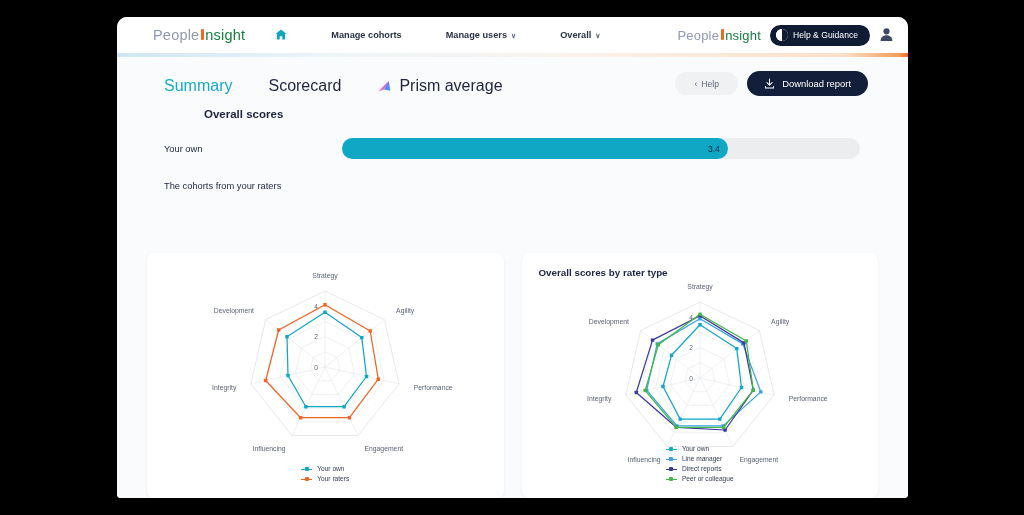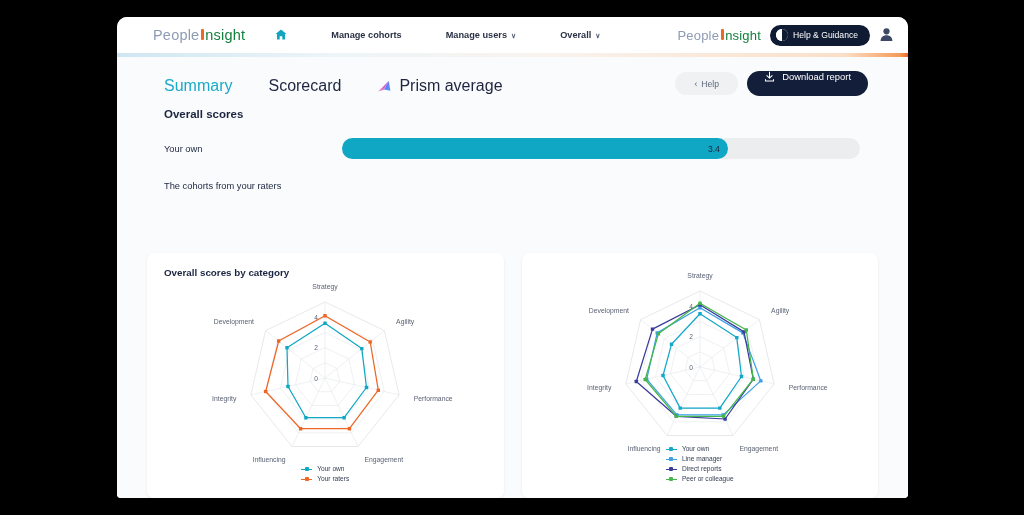--- a/index.html
+++ b/index.html
@@ -99,29 +99,30 @@
   }
   .btn-back {
     background: #f0f1f3; color: #5d6679;
     border-radius: 999px; height: 23px; min-width: 63px;
     display: flex; align-items: center; justify-content: center; gap: 4px;
     font-size: 8.6px; cursor: pointer;
   }
   .btn-download {
     background: #131f3a; color: #ffffff;
     border-radius: 999px; height: 25px;
-    display: flex; gap: 7px;
+    display: flex; align-items: center; gap: 7px;
     padding: 0 17px; font-size: 9.4px; cursor: pointer;
     white-space: nowrap;
   }
   .dl-ic { width: 11px; height: 11px; display: block; }
 
   .section-title {
     font-size: 11.5px; font-weight: 700; color: #1b2440;
     padding: 13px 12px 0 47px;
+    margin-left: 40px;
   }
 
   
   .bars { padding: 12px 0 0 0; }
   .bar-row {
     display: flex; align-items: center; height: 33px;
     padding-left: 47px; margin-bottom: 4px;
   }
   .bar-label { font-size: 9.3px; color: #222b45; width: 178px; flex: 0 0 178px; }
   .bar-track {
@@ -279,21 +280,20 @@
         </div>
       </div>
       <div class="bar-row">
         <div class="bar-label">The cohorts from your raters</div>
       </div>
     </div>
 
     <div class="cards">
 
       <div class="card">
-        <div class="card-title">Overall scores by category</div>
         <svg class="chart-svg" id="radar0" width="330" height="205" viewBox="0 0 330 205">
             <polygon points="165.0,84.8 176.9,90.5 179.8,103.4 171.6,113.7 158.4,113.7 150.2,103.4 153.1,90.5" fill="none" stroke="#e3e5e9" stroke-width="0.6"></polygon>
             <polygon points="165.0,69.6 188.8,81.0 194.6,106.8 178.2,127.4 151.8,127.4 135.4,106.8 141.2,81.0" fill="none" stroke="#e3e5e9" stroke-width="0.6"></polygon>
             <polygon points="165.0,54.4 200.7,71.6 209.5,110.1 184.8,141.1 145.2,141.1 120.5,110.1 129.3,71.6" fill="none" stroke="#e3e5e9" stroke-width="0.6"></polygon>
             <polygon points="165.0,39.2 212.5,62.1 224.3,113.5 191.4,154.8 138.6,154.8 105.7,113.5 117.5,62.1" fill="none" stroke="#e3e5e9" stroke-width="0.6"></polygon>
             <polygon points="165.0,24.0 224.4,52.6 239.1,116.9 198.0,168.5 132.0,168.5 90.9,116.9 105.6,52.6" fill="none" stroke="#e3e5e9" stroke-width="0.9"></polygon>
             <line x1="165" y1="100" x2="165.0" y2="24.0" stroke="#e3e5e9" stroke-width="0.6"></line>
             <line x1="165" y1="100" x2="224.4" y2="52.6" stroke="#e3e5e9" stroke-width="0.6"></line>
             <line x1="165" y1="100" x2="239.1" y2="116.9" stroke="#e3e5e9" stroke-width="0.6"></line>
             <line x1="165" y1="100" x2="198.0" y2="168.5" stroke="#e3e5e9" stroke-width="0.6"></line>
@@ -341,20 +341,21 @@
                   <i style="background: rgb(238, 101, 37);"></i>
                   <b style="background: rgb(238, 101, 37);"></b>
                 </span>
                 <span>Your raters</span>
               </div>
             </div>
         </div>
       </div>
 
       <div class="card">
+        <div class="card-title">Overall scores by rater type</div>
         <svg class="chart-svg" id="radar1" width="330" height="205" viewBox="0 0 330 205">
             <polygon points="165.0,84.8 176.9,90.5 179.8,103.4 171.6,113.7 158.4,113.7 150.2,103.4 153.1,90.5" fill="none" stroke="#e3e5e9" stroke-width="0.6"></polygon>
             <polygon points="165.0,69.6 188.8,81.0 194.6,106.8 178.2,127.4 151.8,127.4 135.4,106.8 141.2,81.0" fill="none" stroke="#e3e5e9" stroke-width="0.6"></polygon>
             <polygon points="165.0,54.4 200.7,71.6 209.5,110.1 184.8,141.1 145.2,141.1 120.5,110.1 129.3,71.6" fill="none" stroke="#e3e5e9" stroke-width="0.6"></polygon>
             <polygon points="165.0,39.2 212.5,62.1 224.3,113.5 191.4,154.8 138.6,154.8 105.7,113.5 117.5,62.1" fill="none" stroke="#e3e5e9" stroke-width="0.6"></polygon>
             <polygon points="165.0,24.0 224.4,52.6 239.1,116.9 198.0,168.5 132.0,168.5 90.9,116.9 105.6,52.6" fill="none" stroke="#e3e5e9" stroke-width="0.9"></polygon>
             <line x1="165" y1="100" x2="165.0" y2="24.0" stroke="#e3e5e9" stroke-width="0.6"></line>
             <line x1="165" y1="100" x2="224.4" y2="52.6" stroke="#e3e5e9" stroke-width="0.6"></line>
             <line x1="165" y1="100" x2="239.1" y2="116.9" stroke="#e3e5e9" stroke-width="0.6"></line>
             <line x1="165" y1="100" x2="198.0" y2="168.5" stroke="#e3e5e9" stroke-width="0.6"></line>

